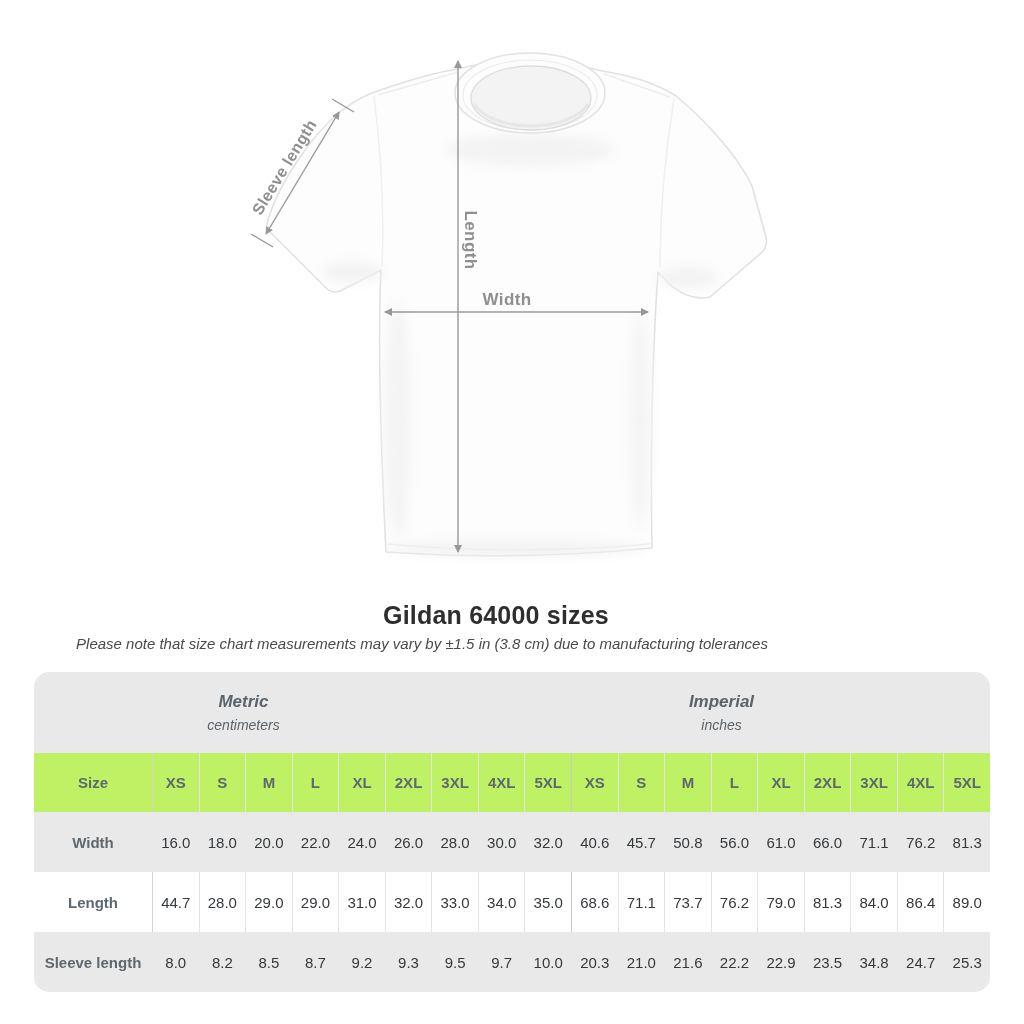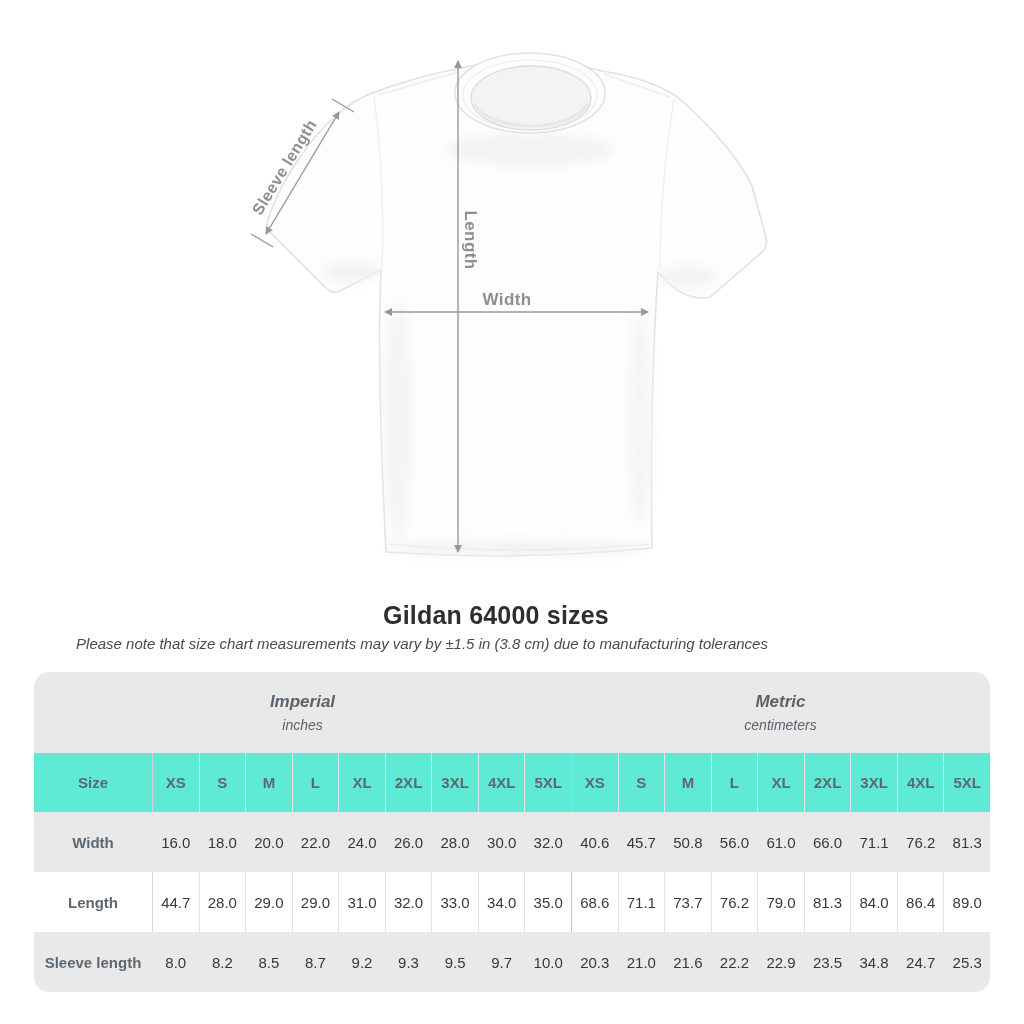--- a/index.html
+++ b/index.html
@@ -19,21 +19,21 @@
   .table-wrap{position:absolute;left:34px;top:672px;width:956px;font-size:15px;}
   .group-header{display:flex;height:81px;background:#e9e9e9;border-radius:15px 15px 0 0;}
   .group{display:flex;flex-direction:column;align-items:center;justify-content:center;}
   .group.imperial{width:537px;}
   .group.metric{width:419px;}
   .group-title{font-size:17px;font-weight:700;font-style:italic;color:#5b636b;}
   .group-sub{font-size:14px;font-style:italic;color:#5b636b;margin-top:5px;}
 
   .row{display:grid;grid-template-columns:118px repeat(18,1fr);}
   .cell{display:flex;align-items:center;justify-content:center;}
-  .size-row{height:59px;background:#5eead4;}
+  .size-row{height:59px;background:#bef264;}
   .size-row .cell{font-weight:700;color:#5e6870;}
   .data-row{height:60px;background:#fff;}
   .data-row.gray{background:#e9e9e9;}
   .data-row.last{border-radius:0 0 15px 15px;}
   .label-cell{font-weight:700;color:#5e6870;}
   .num-cell{color:#35393c;}
   .row .cell + .cell{border-left:1px solid #e4e4e4;}
   .data-row.gray .cell + .cell{border-left-color:rgba(255,255,255,0);}
   .row .cell.boundary{border-left:1px solid #d4d4d4;}
   .row .cell.divider{border-left:1px solid #c9c9c9;}
@@ -101,27 +101,27 @@
     <line x1="251" y1="234" x2="273" y2="247" stroke="#98989a" stroke-width="1.3"></line>
     <line x1="332" y1="99" x2="354" y2="112" stroke="#98989a" stroke-width="1.3"></line>
     <text class="dim-label" x="289" y="170" font-size="16" text-anchor="middle" transform="rotate(-58.5 289 170)">Sleeve length</text>
   </svg>
 
   <div class="chart-title">Gildan 64000 sizes</div>
   <div class="chart-subtitle">Please note that size chart measurements may vary by ±1.5 in (3.8 cm) due to manufacturing tolerances</div>
 
   <div class="table-wrap">
     <div class="group-header">
+      <div class="group metric">
+        <div class="group-title">Metric</div>
+        <div class="group-sub">centimeters</div>
+      </div>
       <div class="group imperial">
         <div class="group-title">Imperial</div>
         <div class="group-sub">inches</div>
-      </div>
-      <div class="group metric">
-        <div class="group-title">Metric</div>
-        <div class="group-sub">centimeters</div>
       </div>
     </div>
     <div id="grid">
         <div class="row size-row">
           <div class="cell label-cell">Size</div>
           <div class="cell num-cell boundary">XS</div>
           <div class="cell num-cell">S</div>
           <div class="cell num-cell">M</div>
           <div class="cell num-cell">L</div>
           <div class="cell num-cell">XL</div>

